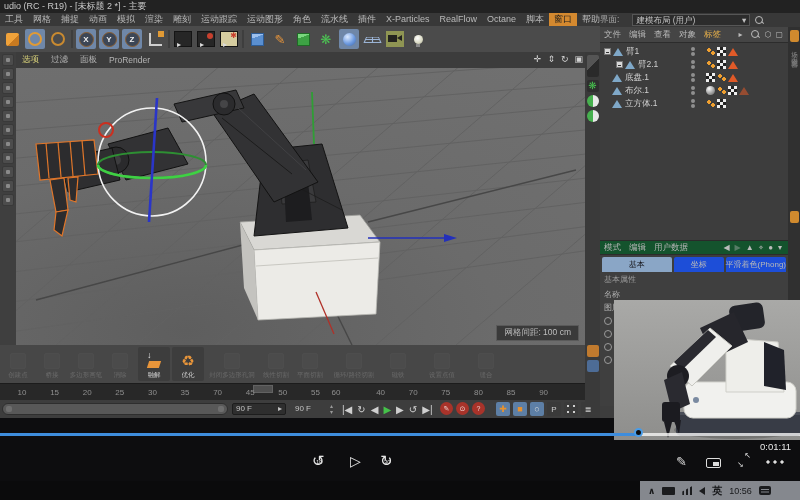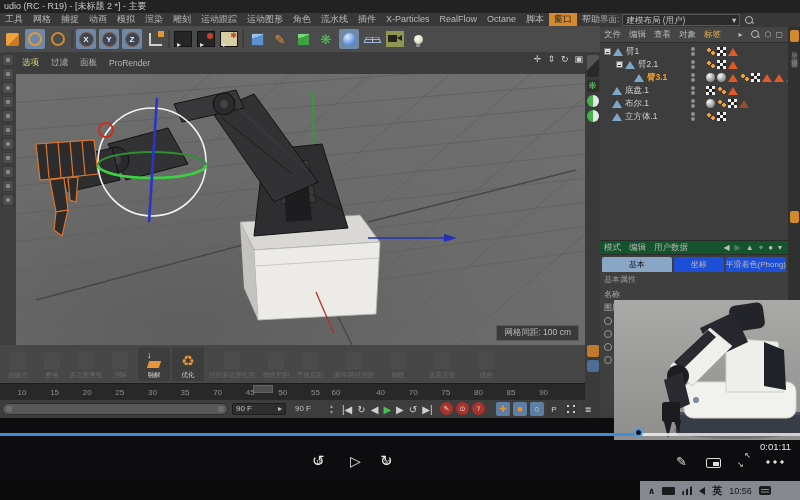--- a/index.html
+++ b/index.html
@@ -8,21 +8,21 @@
 
   
   .titlebar{position:absolute;left:0;top:0;width:800px;height:13px;background:#222;color:#c9c9c9;
     font-size:9px;line-height:13px;padding-left:4px;}
   .menubar{position:absolute;left:0;top:13px;width:600px;height:13px;background:#383838;display:flex;align-items:center;}
   .menubar .mitem{font-size:9px;color:#b9b9b9;padding:0 5px;line-height:13px;white-space:nowrap;}
   .menubar .mitem.active{background:#d4892f;color:#1d1d1d;}
   .workspace{position:absolute;left:600px;top:13px;width:200px;height:14px;background:#383838;
     display:flex;align-items:center;font-size:8.5px;color:#a8a8a8;}
   .ws-select{background:#2c2c2c;border:1px solid #565656;color:#c2c2c2;height:12px;line-height:10px;
-    padding:0 3px;margin-left:3px;width:118px;display:flex;justify-content:space-between;}
+    padding:0 3px;margin-left:13px;width:118px;display:flex;justify-content:space-between;}
   .mag{width:9px;height:9px;position:relative;margin-left:5px;}
   .mag::before{content:"";position:absolute;width:6px;height:6px;border:1.4px solid #bbb;border-radius:50%;}
   .mag::after{content:"";position:absolute;left:6px;top:6px;width:3px;height:1.4px;background:#bbb;transform:rotate(45deg);}
 
   
   .toolbar{position:absolute;left:0;top:26px;width:600px;height:26px;background:#4b4b4b;
     display:flex;align-items:center;gap:3px;padding-left:2px;}
   .tbi{width:20px;height:20px;border-radius:2px;display:flex;align-items:center;justify-content:center;
     font-size:12px;color:#ddd;position:relative;flex:0 0 auto;}
   .tbi.hl{background:#6f87a8;}
@@ -52,21 +52,21 @@
   .bulb::after{content:"";position:absolute;left:2.5px;bottom:-3px;width:4px;height:3px;background:#8a8a8a;}
 
   
   .left-strip{position:absolute;left:0;top:52px;width:16px;height:293px;background:#3f3f3f;
     display:flex;flex-direction:column;align-items:center;padding-top:2px;gap:2px;}
   .lsi{width:12px;height:12px;background:#4c4c4c;border:1px solid #393939;border-radius:2px;position:relative;}
   .lsi::after{content:"";position:absolute;left:3px;top:3px;width:4px;height:4px;background:#8a8a8a;border-radius:1px;}
 
   
   .viewport{position:absolute;left:16px;top:52px;width:569px;height:293px;background:#6b6b6b;overflow:hidden;}
-  .vp-menu{position:absolute;left:0;top:0;width:100%;height:22px;background:#3c3c3c;display:flex;align-items:center;z-index:3;}
+  .vp-menu{position:absolute;left:0;top:0;width:100%;height:16px;background:#3c3c3c;display:flex;align-items:center;z-index:3;}
   .vp-menu .vitem{font-size:8.5px;color:#b5b5b5;padding:0 6px;white-space:nowrap;}
   .vp-menu .vitem.active{color:#d9d27a;}
   .vp-nav{position:absolute;right:2px;top:0;height:14px;display:flex;gap:6px;align-items:center;z-index:4;}
   .vp-nav span{font-size:9px;color:#d2d2d2;}
   .grid-label{position:absolute;right:6px;bottom:4px;background:#3a3a3a;border:1px solid #5a5a5a;
     color:#bdbdbd;font-size:8.5px;padding:1px 7px;z-index:3;}
 
   
   .mid-strip{position:absolute;left:585px;top:52px;width:15px;height:366px;background:#3a3a3a;
     display:flex;flex-direction:column;align-items:center;gap:3px;padding-top:3px;}
@@ -448,38 +448,20 @@
         <span class="viscol">
             <i></i>
             <i></i>
           </span>
         <span class="tagcol">
             <i class="tag tg-phong-dots"></i>
             <i class="tag tg-texture-checker"></i>
             <i class="tag tg-selection-triangle"></i>
           </span>
       </div>
-      <div class="orow selected" style="padding-left:34px">
-        <i class="objic"></i>
-        <span class="oname">臂3.1</span>
-        <span class="viscol">
-            <i></i>
-            <i></i>
-          </span>
-        <span class="tagcol">
-            <i class="tag tg-material-sphere"></i>
-            <i class="tag tg-material-sphere"></i>
-            <i class="tag tg-selection-triangle"></i>
-            <i class="tag tg-phong-dots"></i>
-            <i class="tag tg-texture-checker"></i>
-            <i class="tag tg-selection-triangle"></i>
-            <i class="tag tg-selection-triangle"></i>
-            <i class="tag tg-selection-triangle-outline"></i>
-          </span>
-      </div>
       <div class="orow" style="padding-left:12px">
         <i class="objic"></i>
         <span class="oname">底盘.1</span>
         <span class="viscol">
             <i></i>
             <i></i>
           </span>
         <span class="tagcol">
             <i class="tag tg-texture-checker"></i>
             <i class="tag tg-phong-dots"></i>

